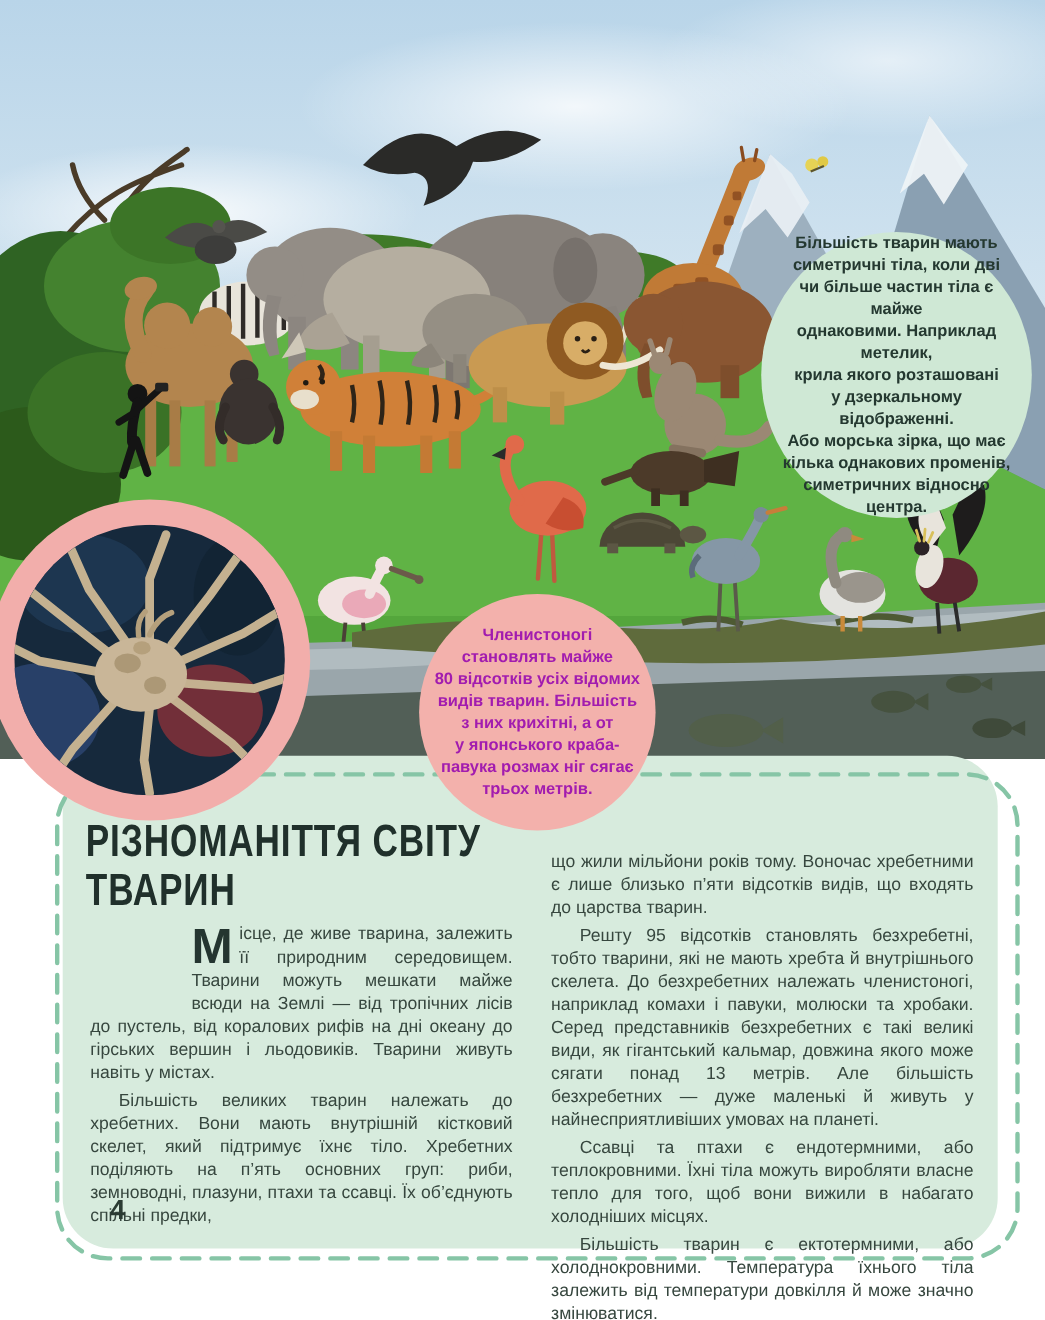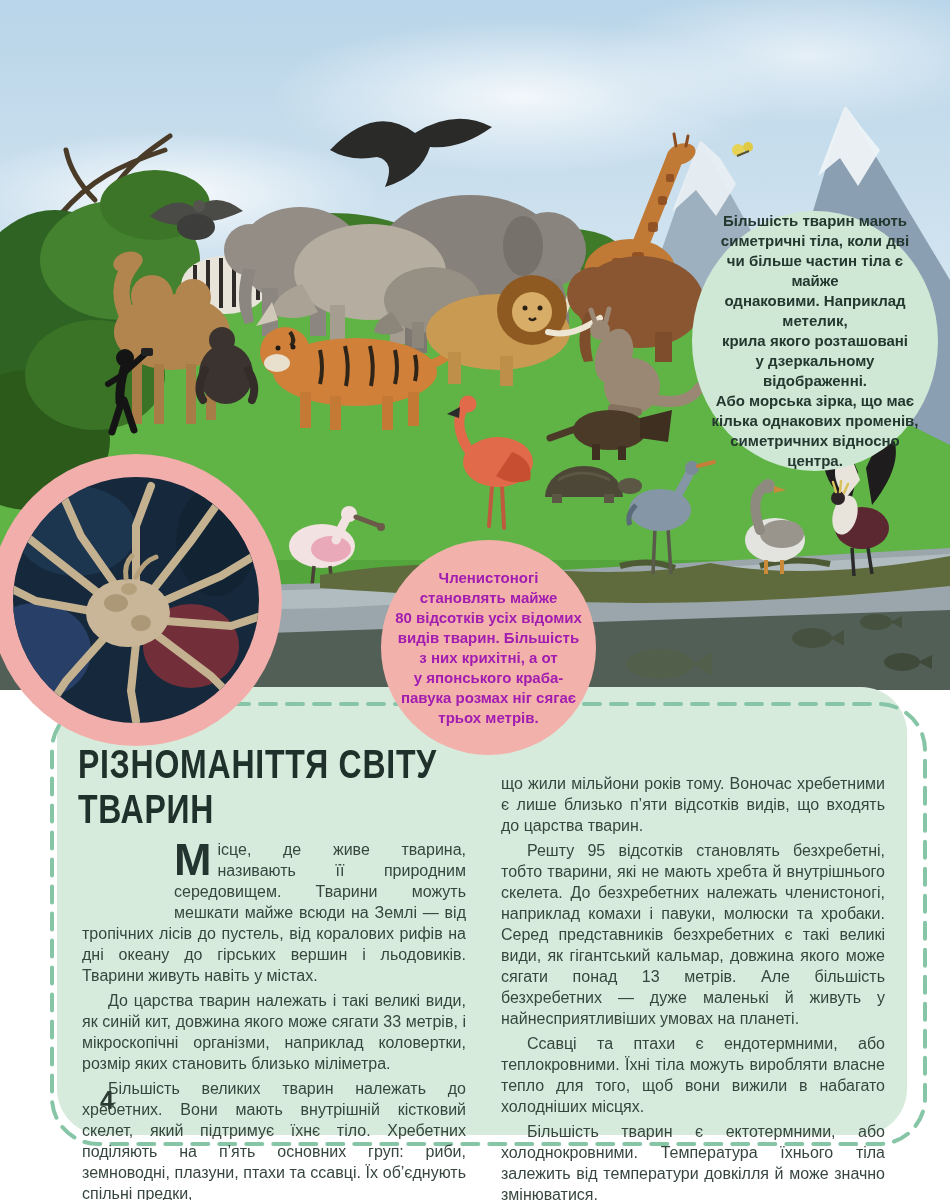--- a/index.html
+++ b/index.html
@@ -372,23 +372,22 @@
       <path d="M150,126 q8,-16 20,-20 M140,127 q-2,-14 6,-22" stroke="#b5a07c" stroke-width="5" fill="none" stroke-linecap="round"></path>
     </g>
   </svg>
 </div>
 
 <div class="article">
   <div class="col-left">
     <h1 class="title"><span>РІЗНОМАНІТТЯ СВІТУ</span><br><span>ТВАРИН</span></h1>
     <div class="bodytext">
       <p>
-        <span class="corner-spacer"></span><span class="dropcap">М</span><span>ісце, де живе тварина, називають її природним середовищем. Тварини можуть мешкати майже всюди на Землі — від тропічних лісів до пустель, від коралових рифів на дні океану до гірських вершин і льодовиків. Тварини живуть навіть у містах.</span>
+        <span class="corner-spacer"></span><span class="dropcap">М</span><span>ісце, де живе тварина, залежить її природним середовищем. Тварини можуть мешкати майже всюди на Землі — від тропічних лісів до пустель, від коралових рифів на дні океану до гірських вершин і льодовиків. Тварини живуть навіть у містах.</span>
       </p>
-      <p class="indent"><span>До царства тварин належать і такі великі види, як синій кит, довжина якого може сягати 33 метрів, і мікроскопічні організми, наприклад коловертки, розмір яких становить близько міліметра.</span></p>
       <p class="indent"><span>Більшість великих тварин належать до хребетних. Вони мають внутрішній кістковий скелет, який підтримує їхнє тіло. Хребетних поділяють на п’ять основних груп: риби, земноводні, плазуни, птахи та ссавці. Їх об’єднують спільні предки,</span></p>
     </div>
   </div>
   <div class="col-right bodytext">
     <p><span>що жили мільйони років тому. Воночас хребетними є лише близько п’яти відсотків видів, що входять до царства тварин.</span></p>
     <p class="indent"><span>Решту 95 відсотків становлять безхребетні, тобто тварини, які не мають хребта й внутрішнього скелета. До безхребетних належать членистоногі, наприклад комахи і павуки, молюски та хробаки. Серед представників безхребетних є такі великі види, як гігантський кальмар, довжина якого може сягати понад 13 метрів. Але більшість безхребетних — дуже маленькі й живуть у найнесприятливіших умовах на планеті.</span></p>
     <p class="indent"><span>Ссавці та птахи є ендотермними, або теплокровними. Їхні тіла можуть виробляти власне тепло для того, щоб вони вижили в набагато холодніших місцях.</span></p>
     <p class="indent"><span>Більшість тварин є ектотермними, або холоднокровними. Температура їхнього тіла залежить від температури довкілля й може значно змінюватися.</span></p>
   </div>
 </div>

